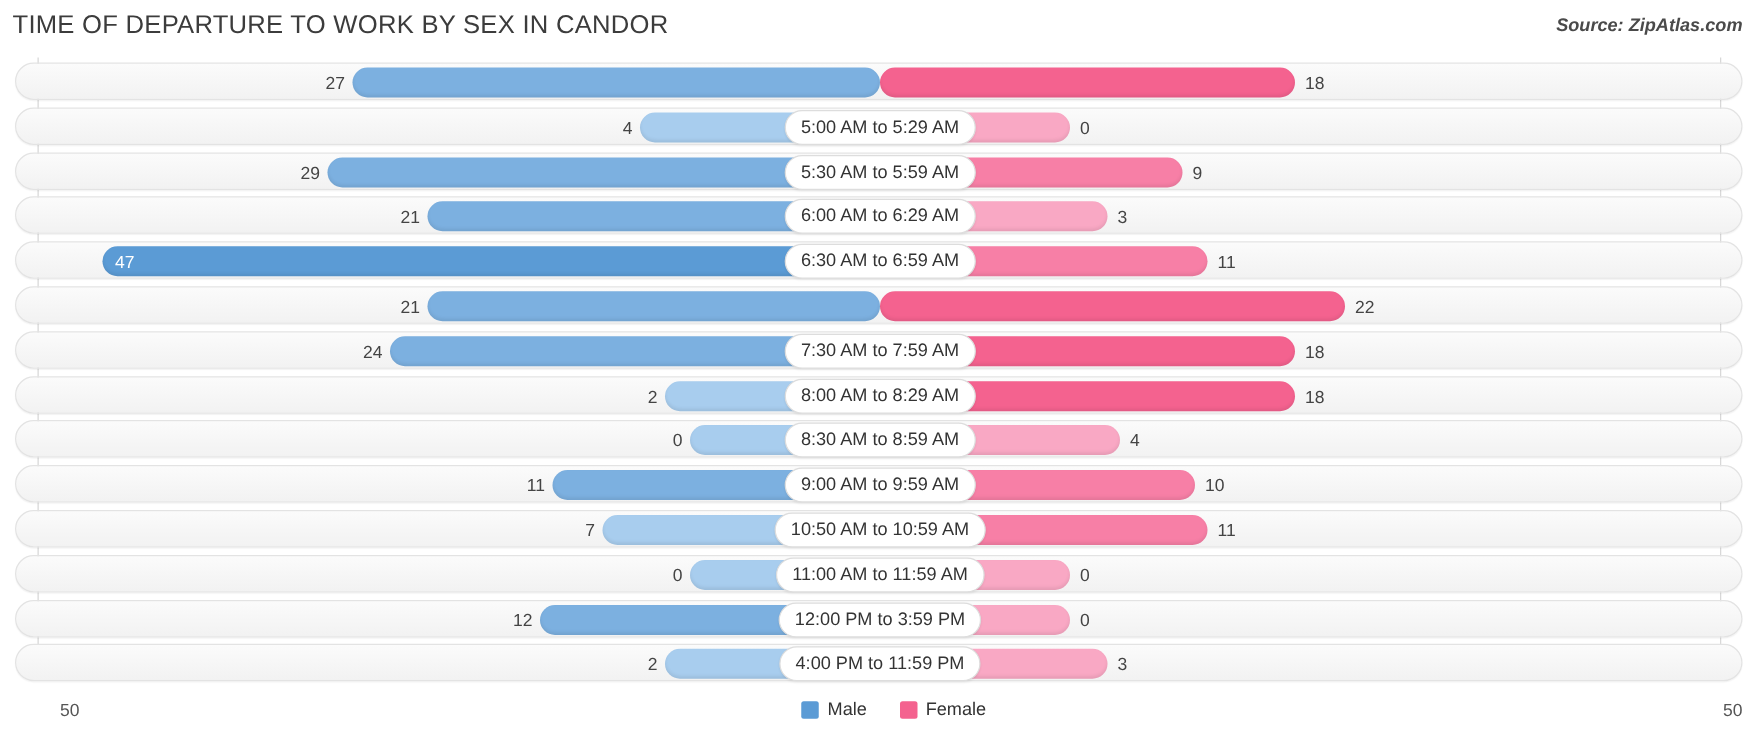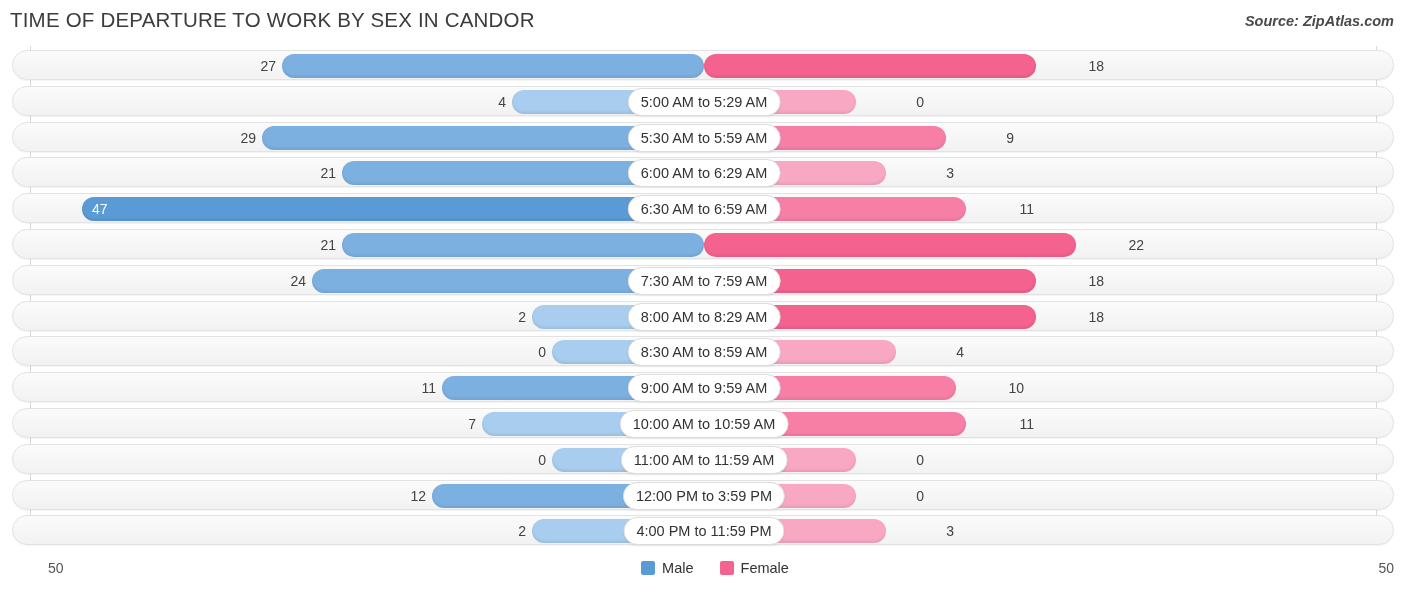--- a/index.html
+++ b/index.html
@@ -103,21 +103,21 @@
   .value {
     position: absolute;
     top: 0;
     height: 30px;
     line-height: 30px;
     font-size: 14px;
     color: #444;
     white-space: nowrap;
   }
   .value.male-val { text-align: right; }
-  .value.female-val { text-align: right; }
+  .value.female-val { text-align: left; }
   .value.inside {
     color: #ffffff;
   }
 
   
   .pill {
     position: absolute;
     top: 1px;
     height: 28px;
     line-height: 27px;
@@ -255,21 +255,21 @@
         <div class="bar female" style="left: 691px; width: 252px; background: rgb(247, 127, 166);"></div>
         <div class="value male-val" style="left: 363px; width: 60px;">11</div>
         <div class="value female-val" style="left: 951px; width: 60px;">10</div>
         <div class="pill" style="left: 691px;">9:00 AM to 9:59 AM</div>
       </div>
       <div class="row" style="top: 362px;">
         <div class="bar male" style="left: 469px; width: 222px; background: rgb(168, 205, 238);"></div>
         <div class="bar female" style="left: 691px; width: 262px; background: rgb(247, 127, 166);"></div>
         <div class="value male-val" style="left: 403px; width: 60px;">7</div>
         <div class="value female-val" style="left: 961px; width: 60px;">11</div>
-        <div class="pill" style="left: 691px;">10:00 AM to 10:59 AM</div>
+        <div class="pill" style="left: 691px;">10:50 AM to 10:59 AM</div>
       </div>
       <div class="row" style="top: 397.8px;">
         <div class="bar male" style="left: 539px; width: 152px; background: rgb(168, 205, 238);"></div>
         <div class="bar female" style="left: 691px; width: 152px; background: rgb(249, 168, 196);"></div>
         <div class="value male-val" style="left: 473px; width: 60px;">0</div>
         <div class="value female-val" style="left: 851px; width: 60px;">0</div>
         <div class="pill" style="left: 691px;">11:00 AM to 11:59 AM</div>
       </div>
       <div class="row" style="top: 433.6px;">
         <div class="bar male" style="left: 419px; width: 272px; background: rgb(124, 176, 224);"></div>

